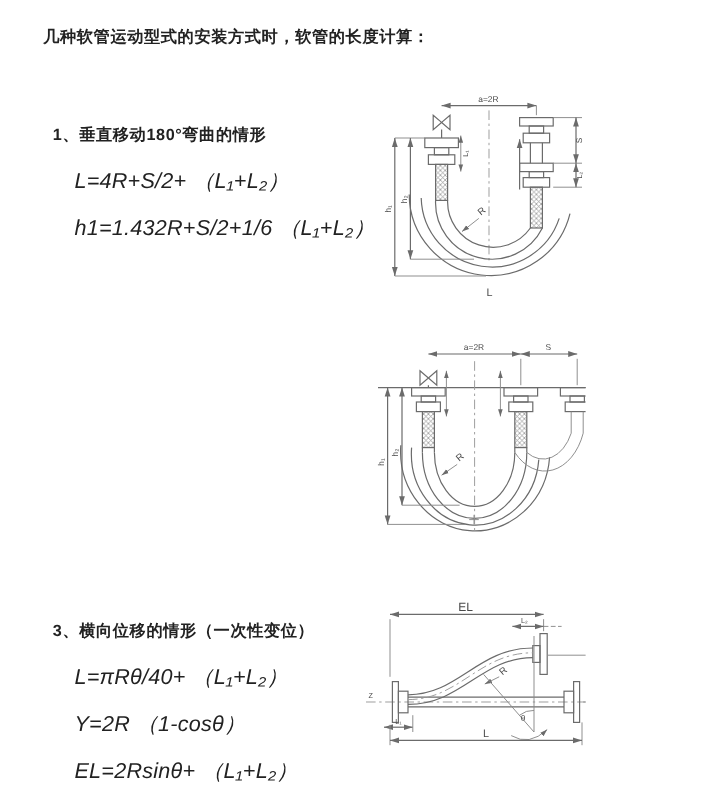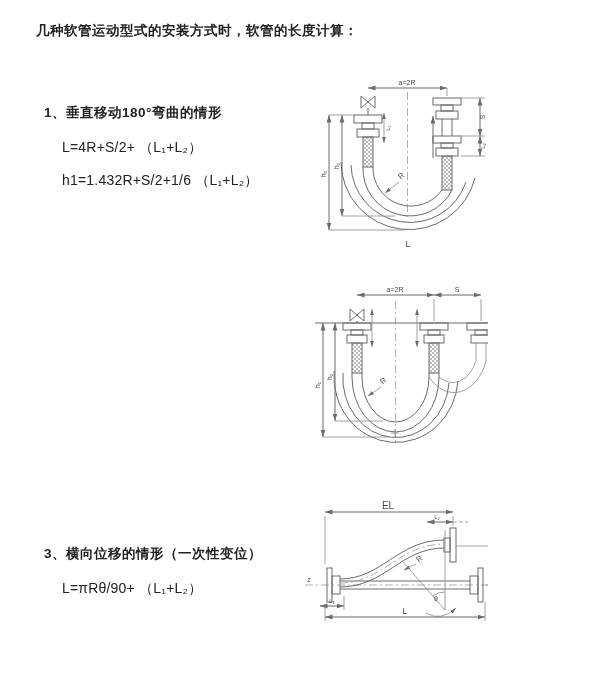--- a/index.html
+++ b/index.html
@@ -1,24 +1,24 @@
 <!DOCTYPE html>
 <html><head>
 <meta charset="utf-8">
 <style>
   html,body{margin:0;padding:0;background:#fff;}
   .page{position:relative;width:488px;height:675px;background:#ffffff;overflow:hidden;
         font-family:"Liberation Sans",sans-serif;color:#222;}
   .title{position:absolute;left:36px;top:22px;font-size:13.5px;font-weight:700;letter-spacing:.5px;}
   .sec{position:absolute;left:44px;}
   .sec .hd{margin:0 0 17px 0;font-size:13.5px;font-weight:700;letter-spacing:.5px;}
-  .formula{margin:9px 0 15px 18px;font-size:14px;letter-spacing:.2px;white-space:pre;}
+  .formula{margin:9px 0 15px 18px;font-size:18px;letter-spacing:.2px;white-space:pre;font-style:italic;}
   #sec1{top:104px}
   #sec2{top:306px}
-  #sec3{top:545px}
+  #sec3{top:517px}
   svg.diagram{position:absolute;overflow:visible;}
   #d1{left:315px;top:66px;width:190px;height:190px;}
   #d2{left:313px;top:281px;width:245px;height:190px;}
   #d3{left:300px;top:498px;width:300px;height:155px;}
   svg .ln{stroke:#6b6b6b;stroke-width:1;fill:none;}
   svg .thin{stroke:#8a8a8a;stroke-width:.8;fill:none;}
   svg .cl{stroke:#9a9a9a;stroke-width:.8;fill:none;stroke-dasharray:8 3 2 3;}
   svg .braid{stroke:#6b6b6b;stroke-width:1;}
   svg text{fill:#4a4a4a;font-family:"Liberation Sans",sans-serif;}
 </style>
@@ -31,21 +31,23 @@
 
   <div class="sec" id="sec1">
     <div class="hd">1、垂直移动180°弯曲的情形</div>
     <div class="formula">L=4R+S/2+ （L₁+L₂）</div>
     <div class="formula">h1=1.432R+S/2+1/6 （L₁+L₂）</div>
   </div>
 
 
   <div class="sec" id="sec3">
     <div class="hd">3、横向位移的情形（一次性变位）</div>
-    <div class="formula">L=πRθ/90+ （L₁+L₂）</div>
+    <div class="formula">L=πRθ/40+ （L₁+L₂）</div>
+    <div class="formula">Y=2R （1-cosθ）</div>
+    <div class="formula">EL=2Rsinθ+ （L₁+L₂）</div>
   </div>
 
   <svg id="d1" class="diagram" viewBox="0 0 190 190">
     <defs>
       <marker id="ar1" markerWidth="9" markerHeight="8" refX="7.5" refY="3" orient="auto-start-reverse">
         <path d="M0,0.6 L7.5,3 L0,5.4 Z" fill="#6b6b6b"></path>
       </marker>
       <pattern id="hb1" width="4" height="4" patternUnits="userSpaceOnUse">
         <path d="M0,4 L4,0 M0,0 L4,4" stroke="#8c8c8c" stroke-width="0.6"></path>
       </pattern>

